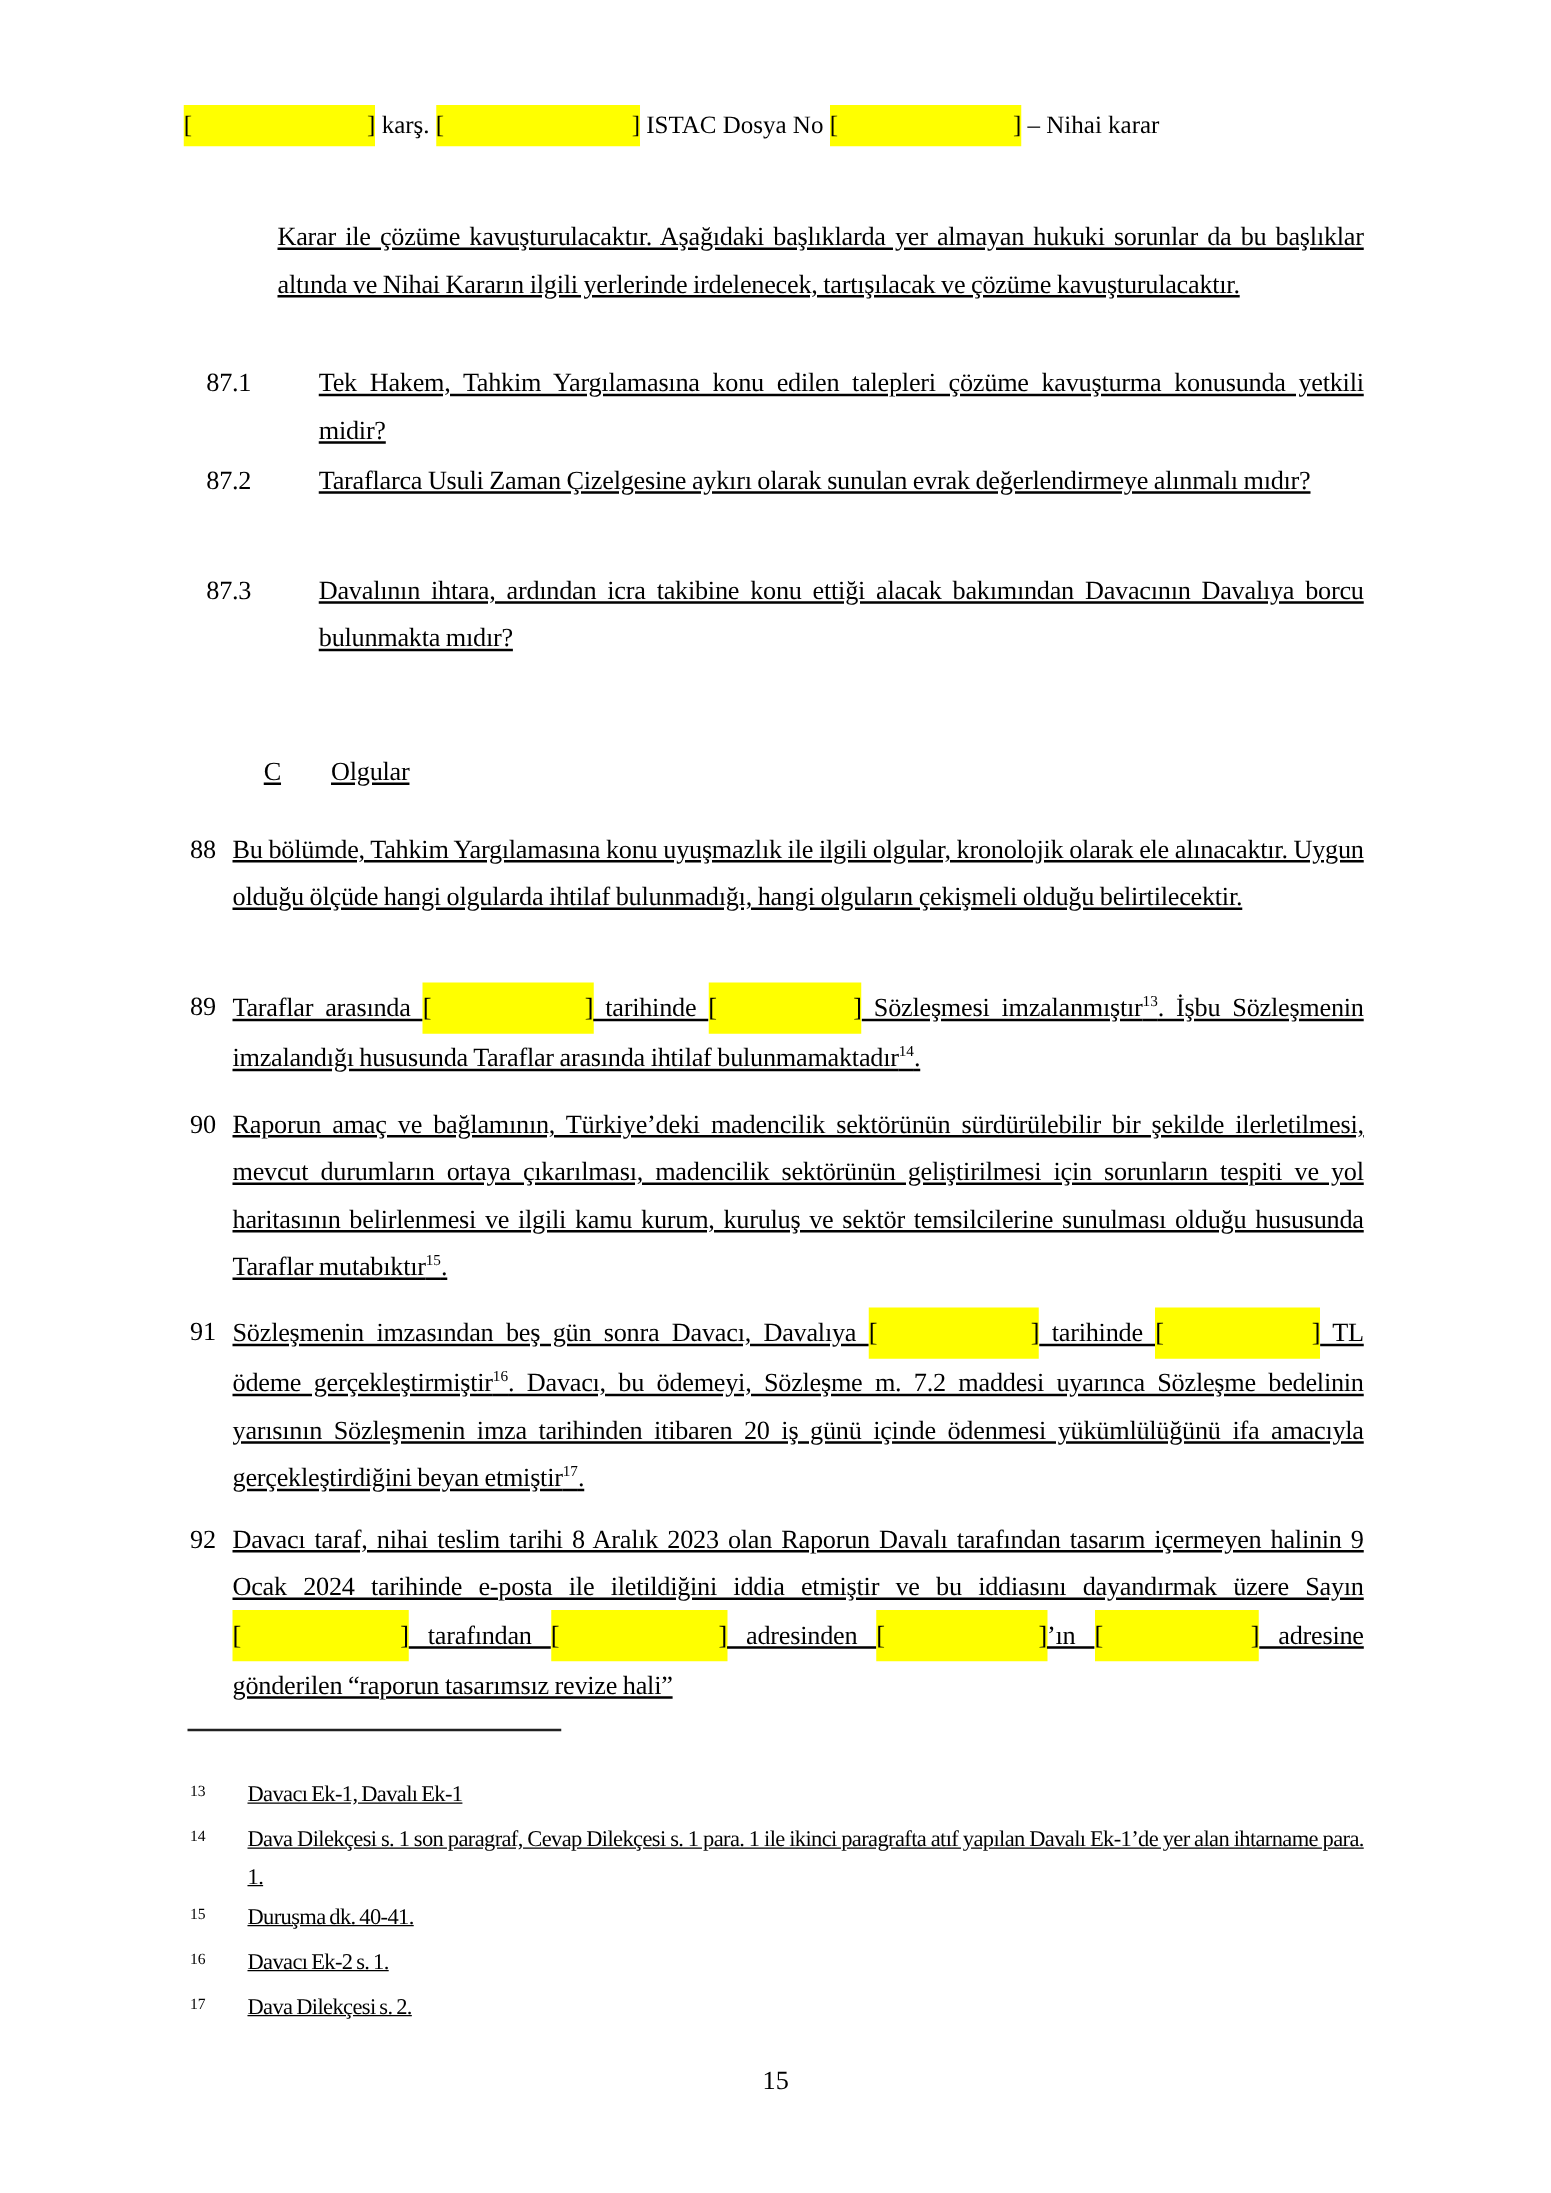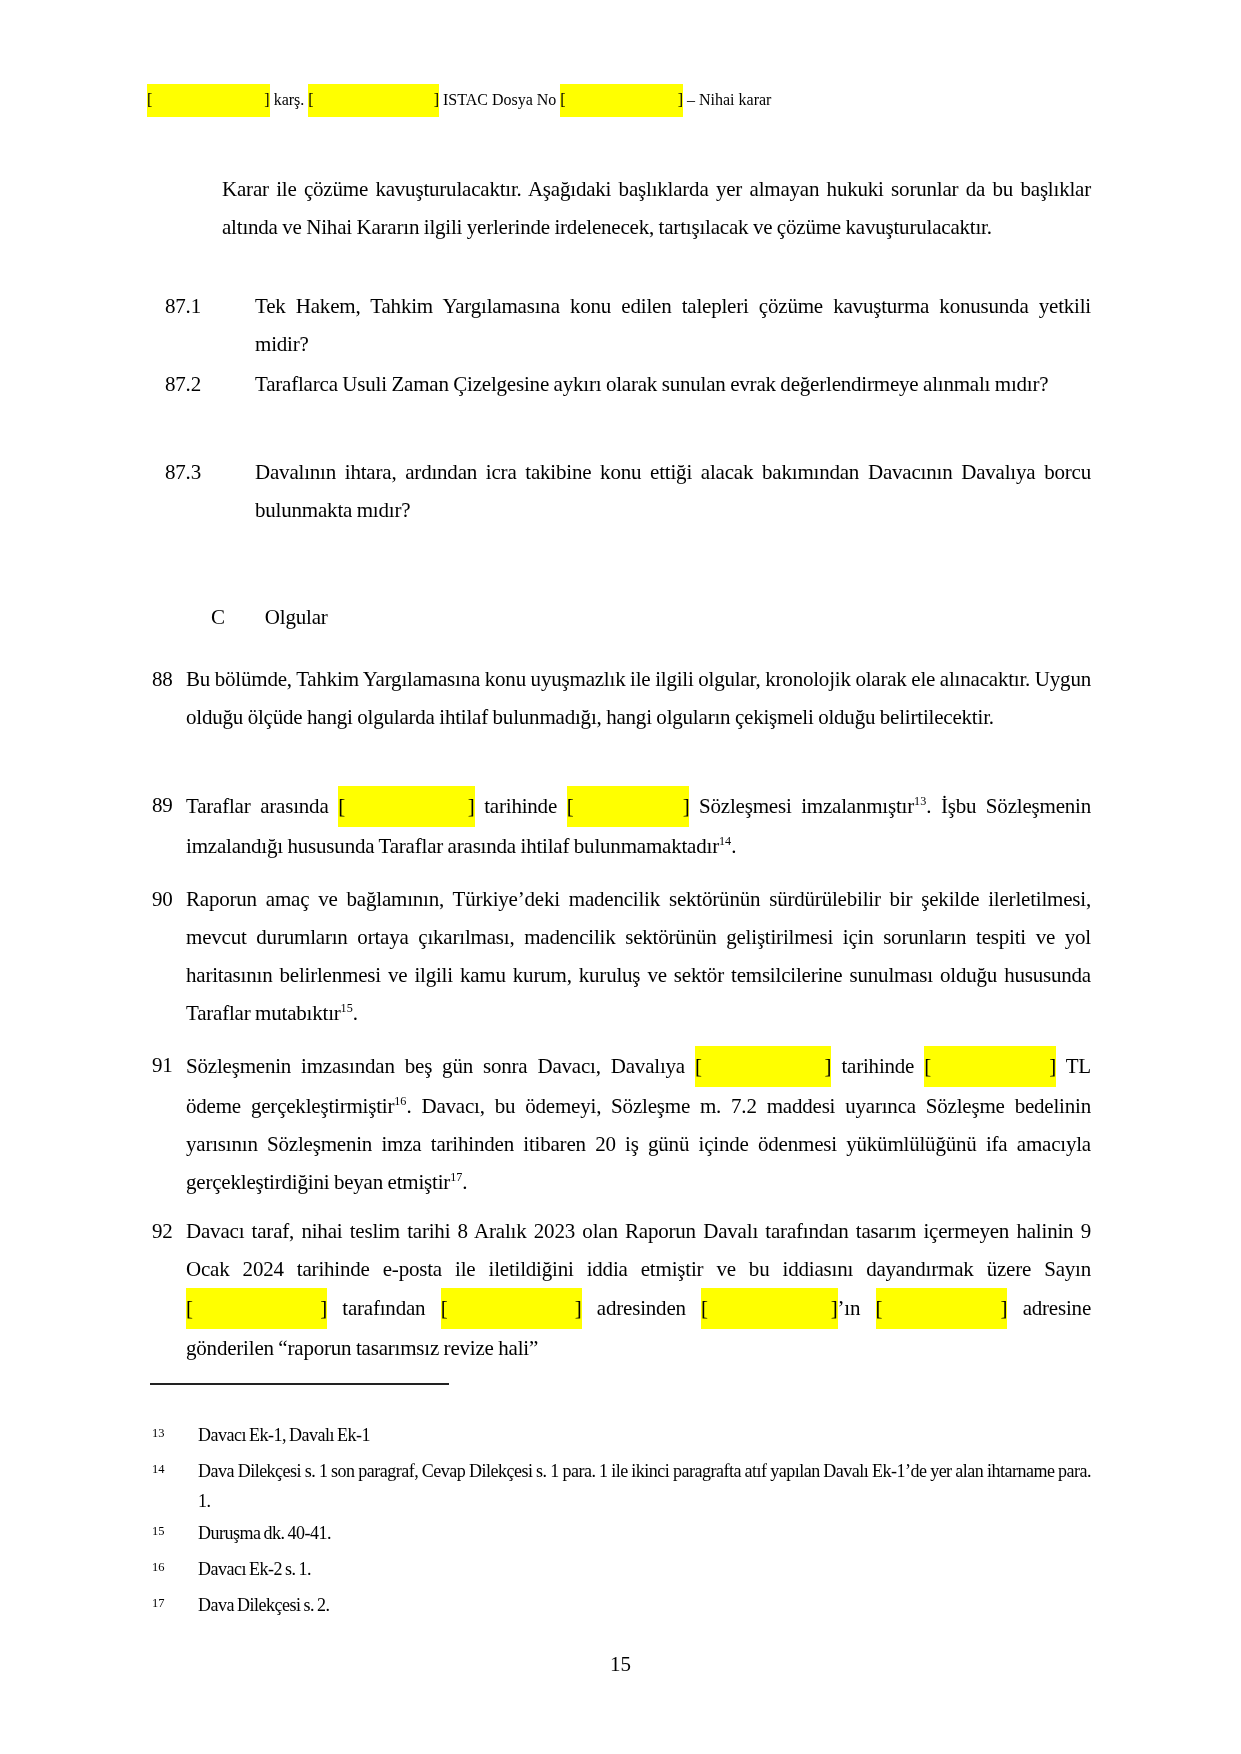--- a/index.html
+++ b/index.html
@@ -5,24 +5,24 @@
   html,body{margin:0;padding:0;background:#ffffff;}
   .page{
     position:relative;
     width:1241px;height:1754px;
     background:#ffffff;color:#000000;
     font-family:"Liberation Serif","DejaVu Serif",serif;
     overflow:hidden;
   }
   .hdr{
     position:absolute;left:147px;top:84px;
-    font-size:16px;line-height:30px;white-space:nowrap;text-align:center;
+    font-size:20px;line-height:30px;white-space:nowrap;text-align:center;
   }
   .block{position:absolute;left:150px;width:941px;font-size:21px;line-height:38px;
-    letter-spacing:-0.2px;word-spacing:-0.5px;}
+    letter-spacing:-0.2px;word-spacing:-0.5px;text-decoration:underline;}
   .para-num{position:absolute;left:2px;top:0;text-align:right;}
   .para-body{margin-left:36px;text-align:justify;}
   .q .para-num{left:15px;}
   .q .para-body{margin-left:105px;}
   .intro .para-body{margin-left:72px;}
   .heading{left:150px;}
   .h-letter{margin-left:61px;}
   .h-title{margin-left:40px;}
   .redact{background:#FFFF00;white-space:pre;display:inline-block;padding:1px 0 2px;}
   sup{font-size:58%;line-height:0;vertical-align:super;letter-spacing:0;}

